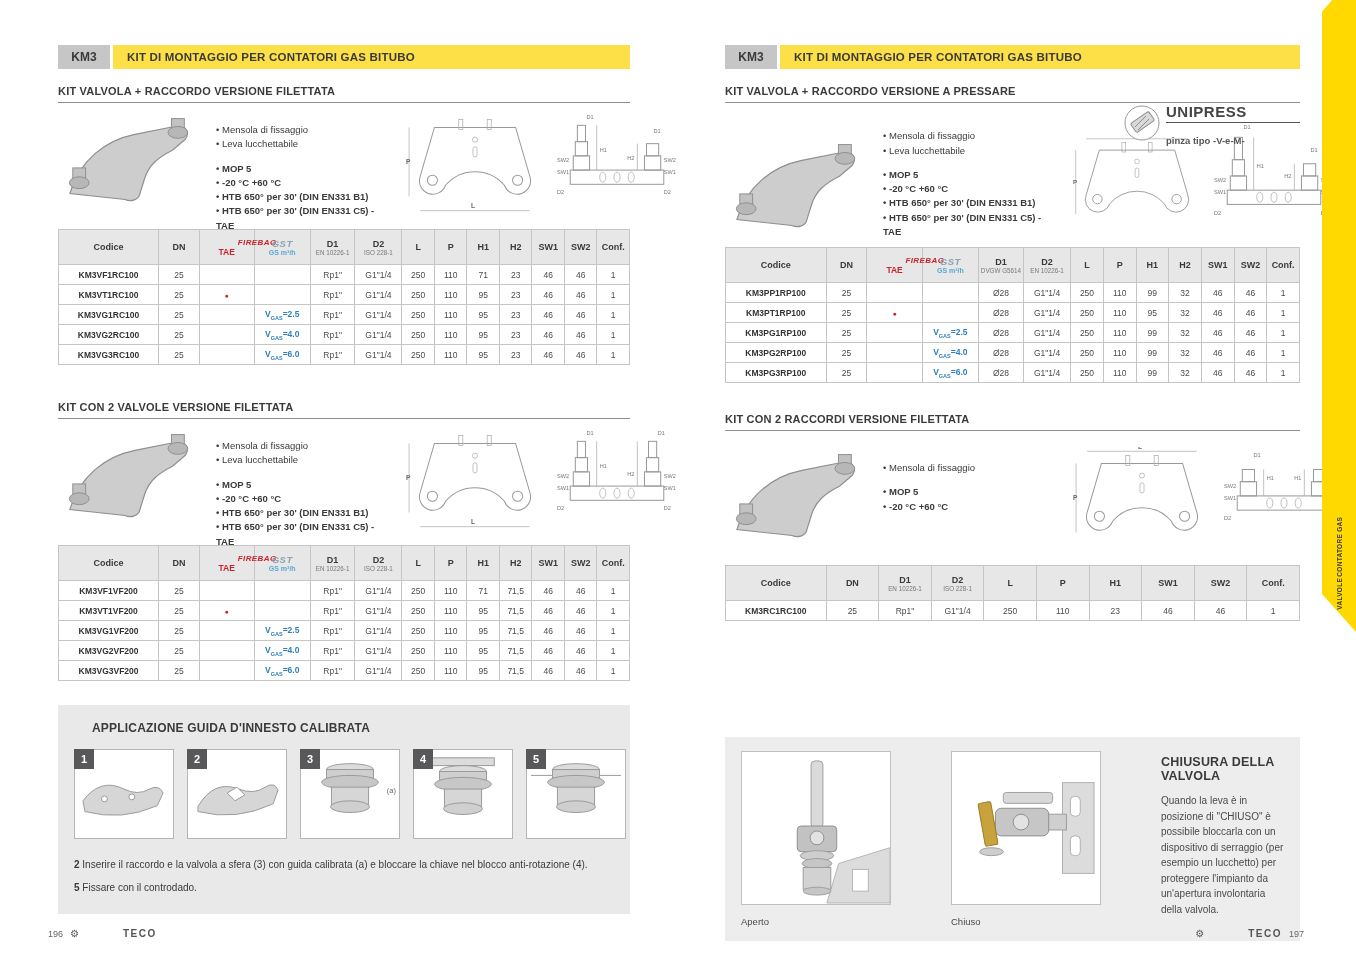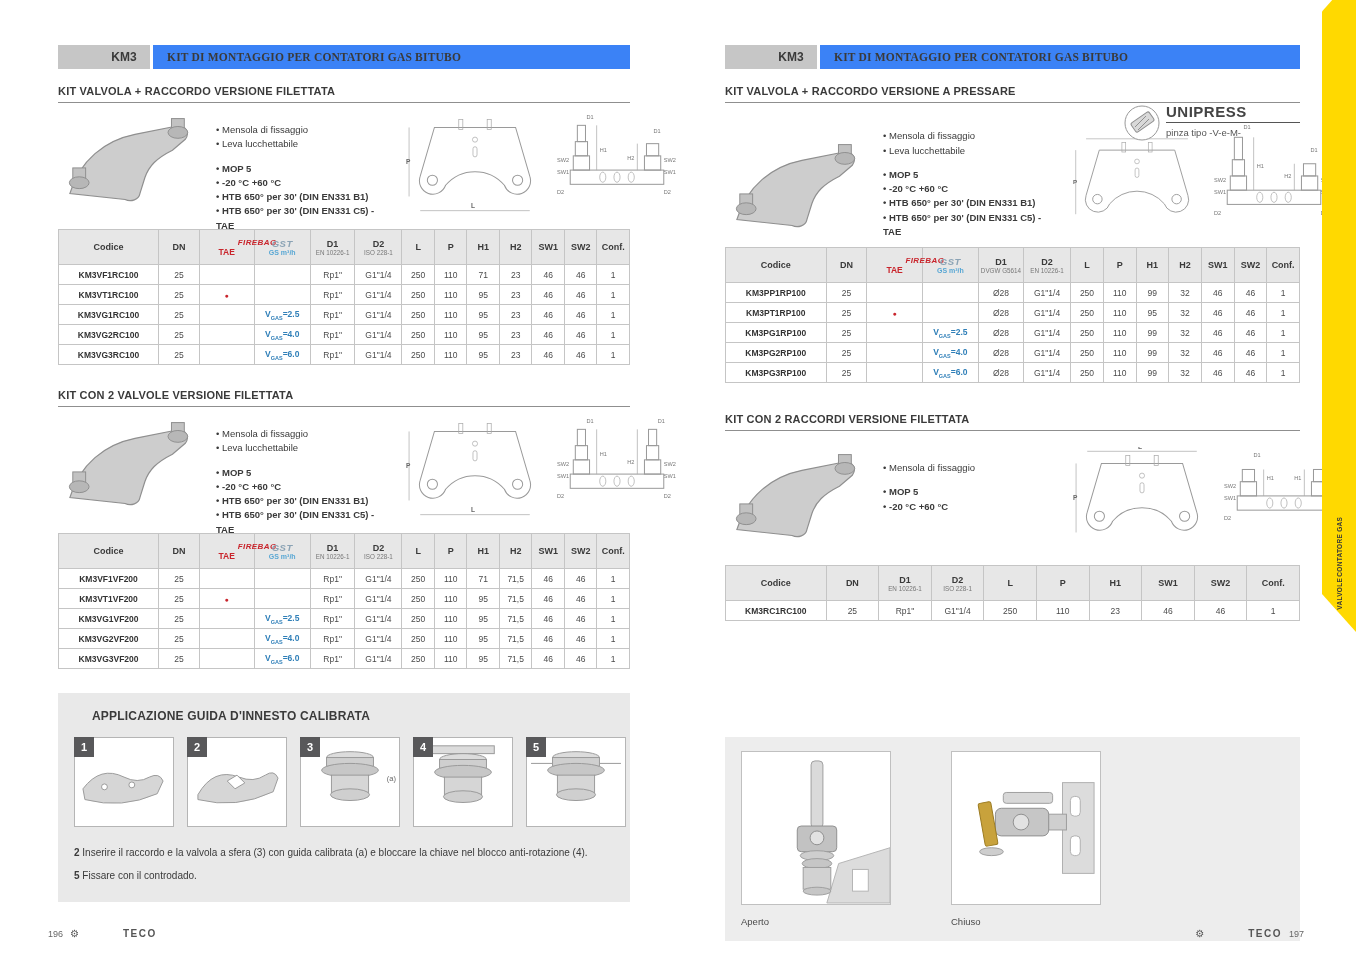--- a/index.html
+++ b/index.html
@@ -1,22 +1,22 @@
 <!DOCTYPE html>
 <html><head>
 <meta charset="utf-8">
 <style>
   html,body{margin:0;padding:0;}
   body{width:1356px;height:959px;position:relative;overflow:hidden;background:#fff;
        font-family:"Liberation Sans",sans-serif;color:#3a3a3a;}
   .pageL{position:absolute;left:58px;top:45px;width:572px;}
   .pageR{position:absolute;left:725px;top:45px;width:575px;}
   .kmbar{display:flex;height:24px;margin-bottom:16px;}
-  .kmcode{background:#c6c6c6;width:52px;font-weight:bold;font-size:12px;line-height:24px;text-align:center;padding-left:40px;}
-  .kmtitle{background:#3b82f6;flex:1;font-weight:bold;font-size:11.5px;line-height:24px;padding-left:14px;margin-left:3px;letter-spacing:.2px;font-family:Liberation Serif, serif;}
+  .kmcode{background:#c6c6c6;width:52px;font-weight:bold;font-size:12px;line-height:24px;text-align:center;}
+  .kmtitle{background:#fde047;flex:1;font-weight:bold;font-size:11.5px;line-height:24px;padding-left:14px;margin-left:3px;letter-spacing:.2px;}
   .sectitle{font-size:11px;font-weight:bold;letter-spacing:.2px;border-bottom:1px solid #8f8f8f;padding-bottom:5px;margin:0 0 8px;}
   .media{display:flex;align-items:flex-start;gap:10px;position:relative;height:110px;margin-bottom:8px;}
   .media.short{height:112px;}
   .photo{flex:0 0 148px;}
   .features{font-size:9.5px;line-height:1.5;padding-top:12px;flex:0 0 178px;}
   .features ul{list-style:none;margin:0;padding:0;}
   .features ul.mt{margin-top:10px;font-weight:bold;}
   .features li::before{content:"\2022  ";}
   .draw{flex:0 0 auto;}
   .tablewrap{margin-bottom:4px;}
@@ -52,21 +52,21 @@
   .closurebox{background:#ededed;margin-top:116px;padding:14px 16px;display:flex;gap:28px;}
   .photo-frame{margin:0;width:182px;}
   .photo-frame .ph{width:148px;height:152px;background:#fff;border:1px solid #c0c0c0;}
   .photo-frame figcaption{font-size:9.5px;margin-top:7px;color:#4a4a4a;}
   .closure-text{flex:1;padding-top:4px;}
   .closure-text h3{font-size:12.5px;margin:0 0 10px;letter-spacing:.2px;}
   .closure-text p{font-size:10px;line-height:1.55;margin:0;color:#4a4a4a;}
   .unipress{position:absolute;right:0;top:-8px;display:flex;align-items:flex-start;gap:4px;width:178px;}
   .up-text{flex:1;}
   .up-name{font-size:15px;font-weight:bold;letter-spacing:.5px;border-bottom:1.5px solid #555;padding-bottom:2px;color:#444;}
-  .up-sub{font-size:9.5px;font-weight:normal;margin-top:4px;color:#555;}
+  .up-sub{font-size:9.5px;font-weight:bold;margin-top:12px;color:#555;}
   .ribbon{position:absolute;right:0;top:0;width:34px;height:632px;background:#ffd900;z-index:5;
           clip-path:polygon(30% 0,100% 0,100% 100%,0 94%,0 1.8%);}
   .ribbon-text{position:absolute;bottom:22px;left:50%;transform:translateX(-50%) rotate(180deg);
                writing-mode:vertical-rl;display:flex;gap:1px;font-size:6.5px;font-weight:bold;color:#3a3a3a;letter-spacing:.3px;}
   .f-left{position:absolute;left:48px;bottom:20px;display:flex;align-items:center;gap:7px;font-size:9px;color:#666;}
   .f-right{position:absolute;right:52px;bottom:20px;display:flex;align-items:center;gap:7px;font-size:9px;color:#666;}
   .logo{display:flex;align-items:center;gap:2px;color:#555;}
   .logo b{font-size:10px;letter-spacing:1.5px;margin-left:42px;}
   .gear{font-size:10px;line-height:1;}
   svg .ln{fill:none;stroke:#9a9a9a;stroke-width:1;}
@@ -263,21 +263,21 @@
             <td>95</td>
             <td>23</td>
             <td>46</td>
             <td>46</td>
             <td>1</td>
           </tr>
         </tbody>
       </table>
     </div>
 
-  <h2 class="sectitle" style="margin-top:24px">KIT CON 2 VALVOLE VERSIONE FILETTATA</h2>
+  <h2 class="sectitle" style="margin-top:36px">KIT CON 2 VALVOLE VERSIONE FILETTATA</h2>
   <div class="media">
     <svg class="photo" width="148" height="102" viewBox="0 0 150 100">
       <path d="M12 82 C22 48 48 28 78 22 L118 14 C130 12 134 20 129 27 L116 38 C100 46 92 54 88 66 L83 82 C82 88 74 91 68 88 Z" fill="#cdcdcd" stroke="#8f8f8f" stroke-width="1.2"></path>
       <rect x="115" y="6" width="13" height="12" fill="#c2c2c2" stroke="#8f8f8f"></rect>
       <ellipse cx="121.5" cy="20" rx="10" ry="6" fill="#b7b7b7" stroke="#8f8f8f"></ellipse>
       <rect x="15" y="56" width="13" height="12" fill="#c2c2c2" stroke="#8f8f8f"></rect>
       <ellipse cx="21.5" cy="71" rx="10" ry="6" fill="#b7b7b7" stroke="#8f8f8f"></ellipse>
     </svg>
     <div class="features">
       <ul>
@@ -854,20 +854,24 @@
         <rect x="120" y="84" width="10" height="20" rx="4" fill="#fff" stroke="#b0b0b0"></rect>
         <rect x="96" y="62" width="20" height="16" fill="#cfcfcf" stroke="#9e9e9e"></rect>
         <rect x="44" y="56" width="54" height="28" rx="6" fill="#c6c6c6" stroke="#8f8f8f"></rect>
         <circle cx="70" cy="70" r="8" fill="#e2e2e2" stroke="#8f8f8f"></circle>
         <rect x="52" y="40" width="50" height="11" rx="3" fill="#d8d8d8" stroke="#9e9e9e"></rect>
         <rect x="30" y="50" width="13" height="44" rx="2" transform="rotate(-10 36 72)" fill="#c8a23c" stroke="#9b7b22"></rect>
         <ellipse cx="40" cy="100" rx="12" ry="4" fill="#cecece" stroke="#9e9e9e"></ellipse>
       </svg>
       <figcaption>Chiuso</figcaption>
     </figure>
+    <div class="closure-text">
+      <h3>CHIUSURA DELLA VALVOLA</h3>
+      <p>Quando la leva è in posizione di "CHIUSO" è possibile bloccarla con un dispositivo di serraggio (per esempio un lucchetto) per proteggere l'impianto da un'apertura involontaria della valvola.</p>
+    </div>
   </div>
 </section>
 
 <div class="ribbon">
   <div class="ribbon-text">
     <span>VALVOLE</span>
     <span>CONTATORE GAS</span>
   </div>
 </div>
 

